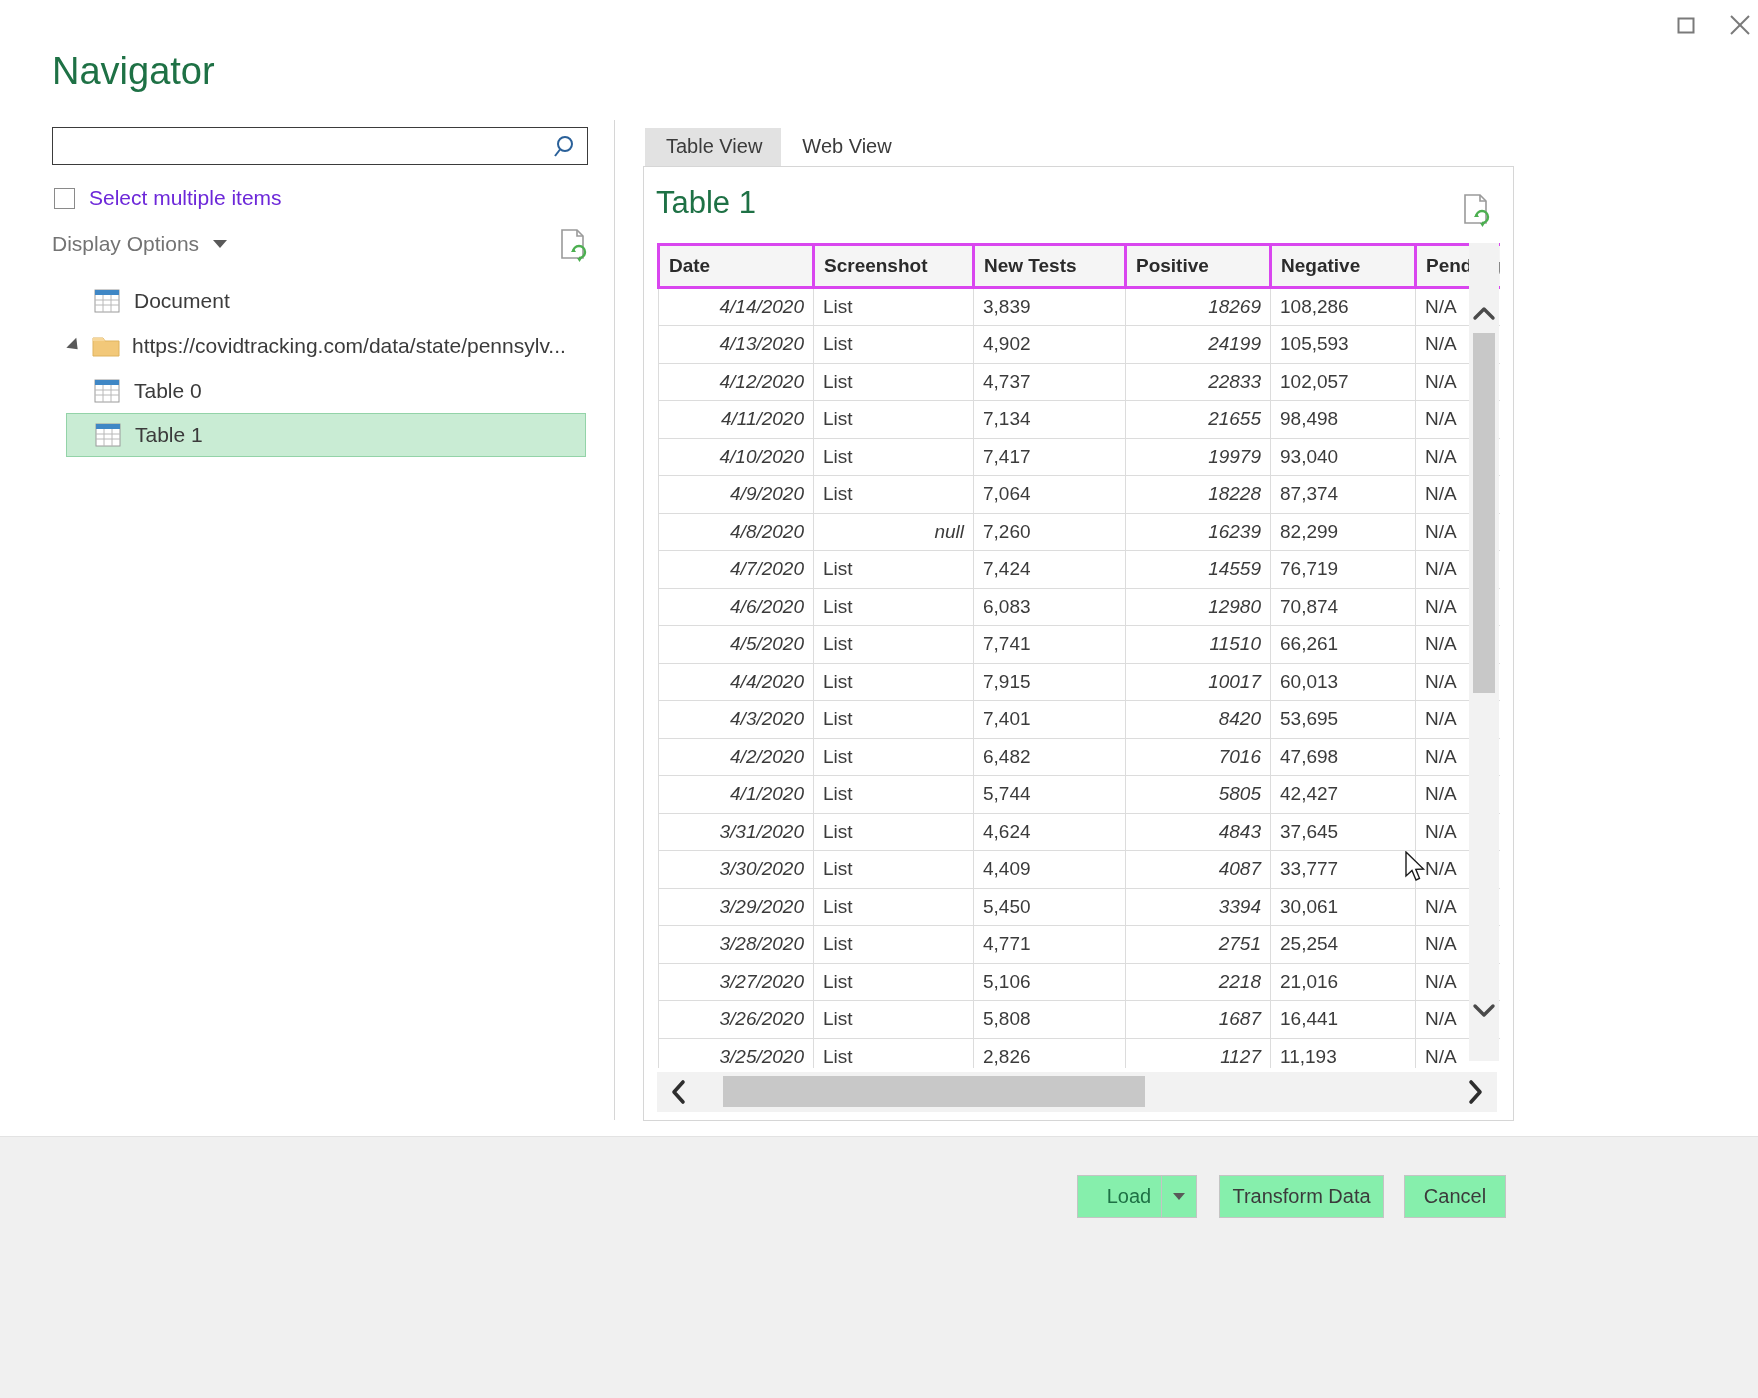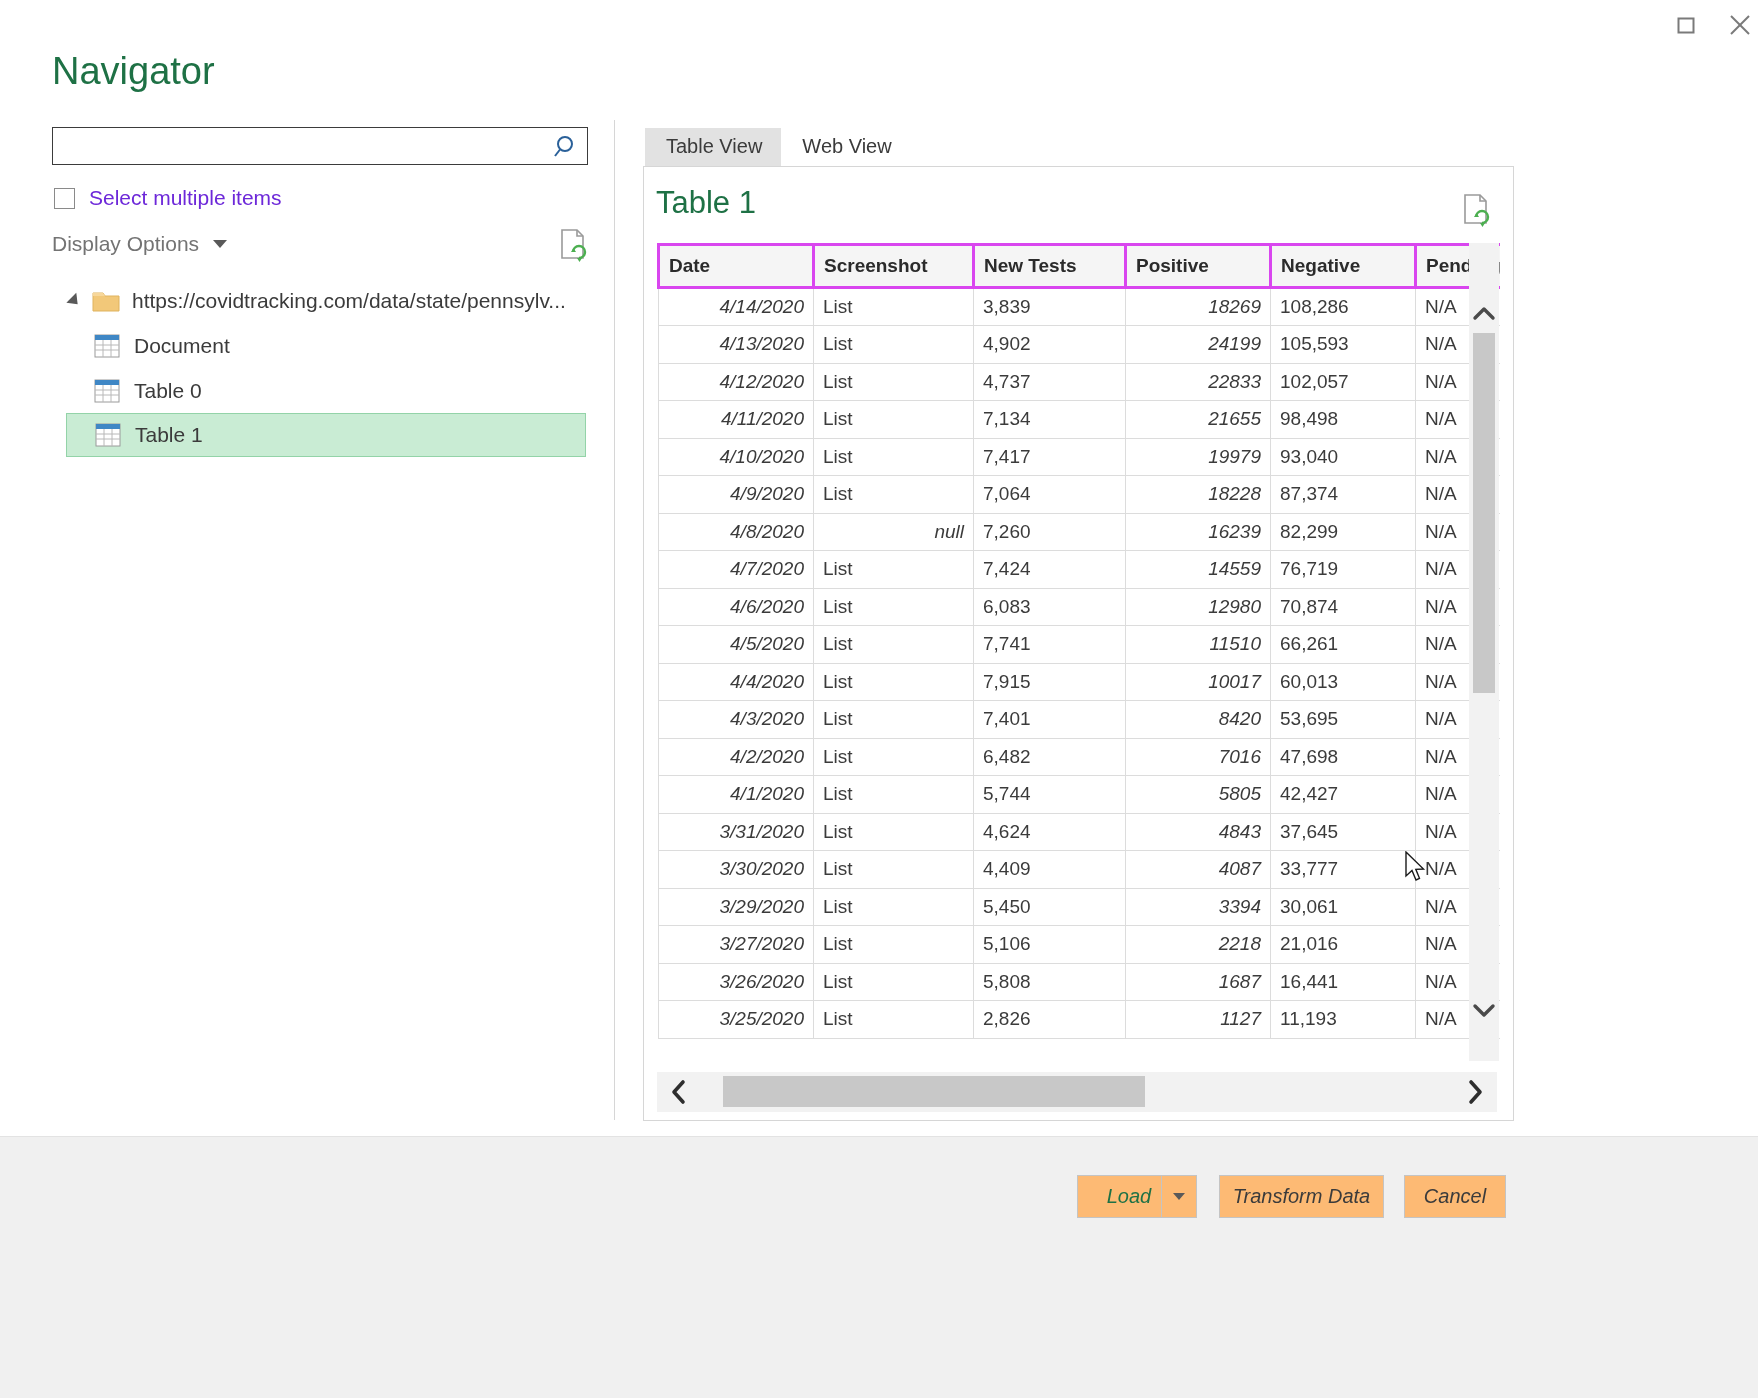--- a/index.html
+++ b/index.html
@@ -305,28 +305,27 @@
   
   .footer {
     position: absolute;
     left: 0; top: 1136px;
     width: 1758px; height: 262px;
     background: #f0f0f0;
     border-top: 1px solid #e3e3e3;
   }
   .btn {
     position: absolute;
-    background: #fdba74;
+    background: #86efac;
     border: 1px solid #c4c4c4;
     font-family: "Liberation Sans", sans-serif;
     font-size: 20px;
     color: #3b3b3b;
     display: flex; align-items: center; justify-content: center;
     cursor: default;
-    font-style: italic;
   }
   .btn-load {
     left: 1077px; top: 1175px;
     width: 104px; height: 43px;
     color: #1e7145;
   }
   .btn-load-caret {
     left: 1161px; top: 1175px;
     width: 36px; height: 43px;
   }
@@ -397,41 +396,41 @@
     <path d="M21 2 V8 H27" fill="none" stroke="#9a9a9a" stroke-width="1.6"></path>
     <g transform="translate(17,18)">
       <path d="M0 6 A6 6 0 1 1 6 12" fill="none" stroke="#4caf50" stroke-width="2.4"></path>
       <polygon points="4,12 9,12 6.5,16" fill="#4caf50"></polygon>
       <polygon points="-2,6 3,6 0.5,2" fill="#4caf50"></polygon>
     </g>
   </svg>
 
   <div class="tree">
 
-    <div class="tree-row root">
-      <span class="expander">
-          <i></i>
-        </span>
-      <svg class="folder-icon" viewBox="0 0 28 22">
-        <path d="M1 3 H11 L13 6 H27 V21 H1 Z" fill="#f2c879" stroke="#dfb35e" stroke-width="1"></path>
-        <path d="M1 3 H11 L13 6 H1 Z" fill="#f7d79a"></path>
-      </svg>
-      <span class="tree-label">https://covidtracking.com/data/state/pennsylv...</span>
-    </div>
-
     <div class="tree-row child">
       <svg class="table-icon" viewBox="0 0 26 24">
         <rect x="1" y="1" width="24" height="22" fill="#ffffff" stroke="#9a9a9a" stroke-width="1"></rect>
         <rect x="1" y="1" width="24" height="5" fill="#3f87c5"></rect>
         <line x1="9" y1="6" x2="9" y2="23" stroke="#b8b8b8" stroke-width="1"></line>
         <line x1="17" y1="6" x2="17" y2="23" stroke="#b8b8b8" stroke-width="1"></line>
         <line x1="1" y1="11" x2="25" y2="11" stroke="#b8b8b8" stroke-width="1"></line>
         <line x1="1" y1="16" x2="25" y2="16" stroke="#b8b8b8" stroke-width="1"></line>
       </svg>
       <span class="tree-label">Document</span>
+    </div>
+
+    <div class="tree-row root">
+      <span class="expander">
+          <i></i>
+        </span>
+      <svg class="folder-icon" viewBox="0 0 28 22">
+        <path d="M1 3 H11 L13 6 H27 V21 H1 Z" fill="#f2c879" stroke="#dfb35e" stroke-width="1"></path>
+        <path d="M1 3 H11 L13 6 H1 Z" fill="#f7d79a"></path>
+      </svg>
+      <span class="tree-label">https://covidtracking.com/data/state/pennsylv...</span>
     </div>
 
     <div class="tree-row child">
       <svg class="table-icon" viewBox="0 0 26 24">
         <rect x="1" y="1" width="24" height="22" fill="#ffffff" stroke="#9a9a9a" stroke-width="1"></rect>
         <rect x="1" y="1" width="24" height="5" fill="#3f87c5"></rect>
         <line x1="9" y1="6" x2="9" y2="23" stroke="#b8b8b8" stroke-width="1"></line>
         <line x1="17" y1="6" x2="17" y2="23" stroke="#b8b8b8" stroke-width="1"></line>
         <line x1="1" y1="11" x2="25" y2="11" stroke="#b8b8b8" stroke-width="1"></line>
         <line x1="1" y1="16" x2="25" y2="16" stroke="#b8b8b8" stroke-width="1"></line>
@@ -623,20 +622,28 @@
             </tr>
             <tr>
               <td class="c-date">3/29/2020</td>
               <td class="c-shot">List</td>
               <td class="c-new">5,450</td>
               <td class="c-pos">3394</td>
               <td class="c-neg">30,061</td>
               <td class="c-pend">N/A</td>
             </tr>
             <tr>
+              <td class="c-date">3/28/2020</td>
+              <td class="c-shot">List</td>
+              <td class="c-new">4,771</td>
+              <td class="c-pos">2751</td>
+              <td class="c-neg">25,254</td>
+              <td class="c-pend">N/A</td>
+            </tr>
+            <tr>
               <td class="c-date">3/27/2020</td>
               <td class="c-shot">List</td>
               <td class="c-new">5,106</td>
               <td class="c-pos">2218</td>
               <td class="c-neg">21,016</td>
               <td class="c-pend">N/A</td>
             </tr>
             <tr>
               <td class="c-date">3/26/2020</td>
               <td class="c-shot">List</td>

